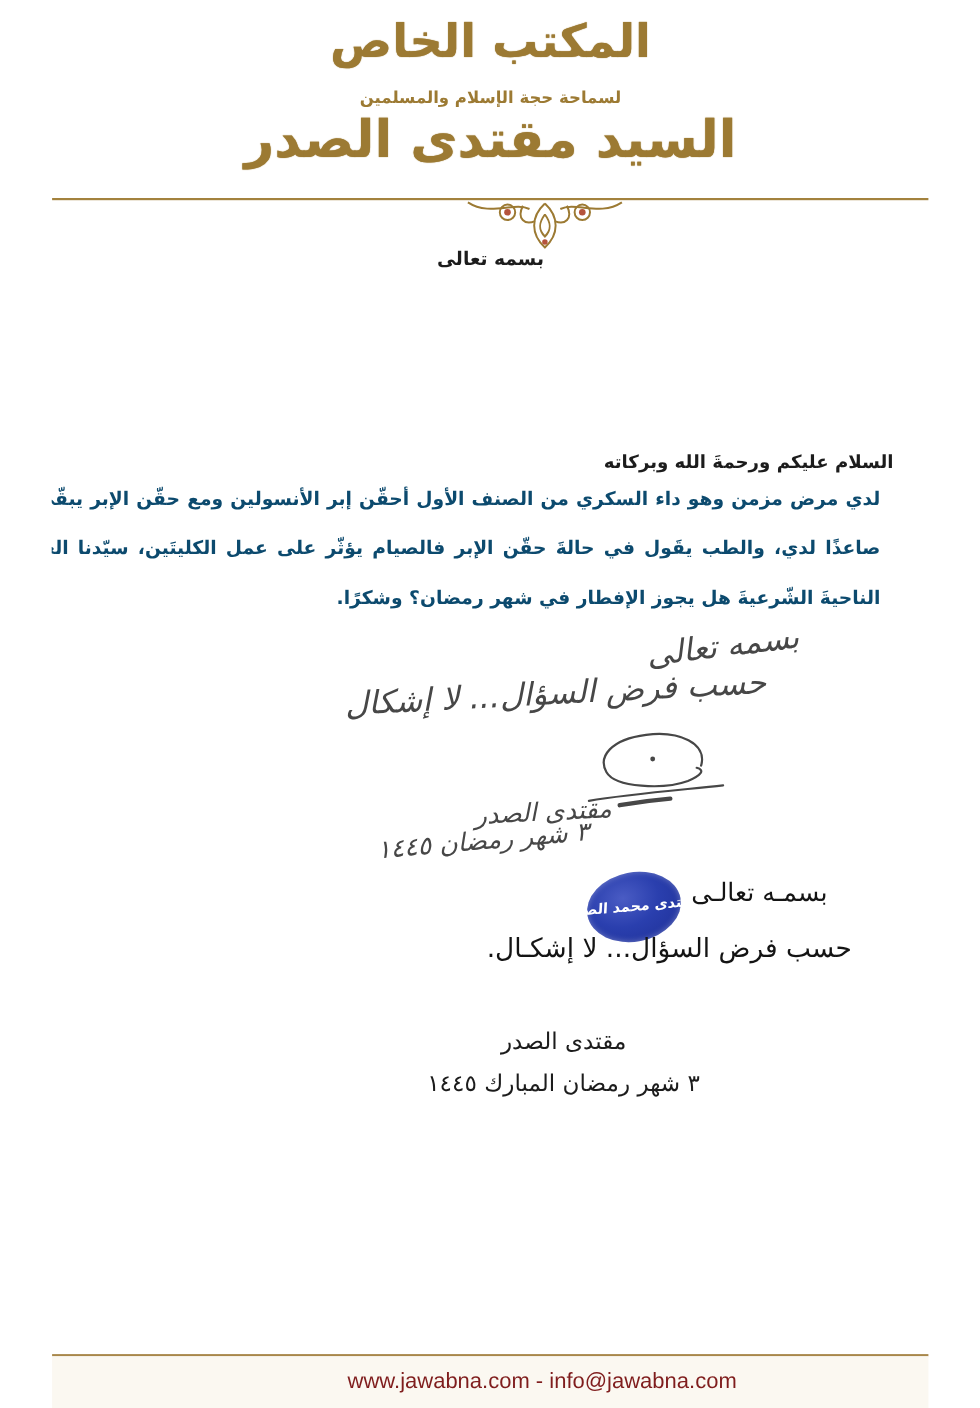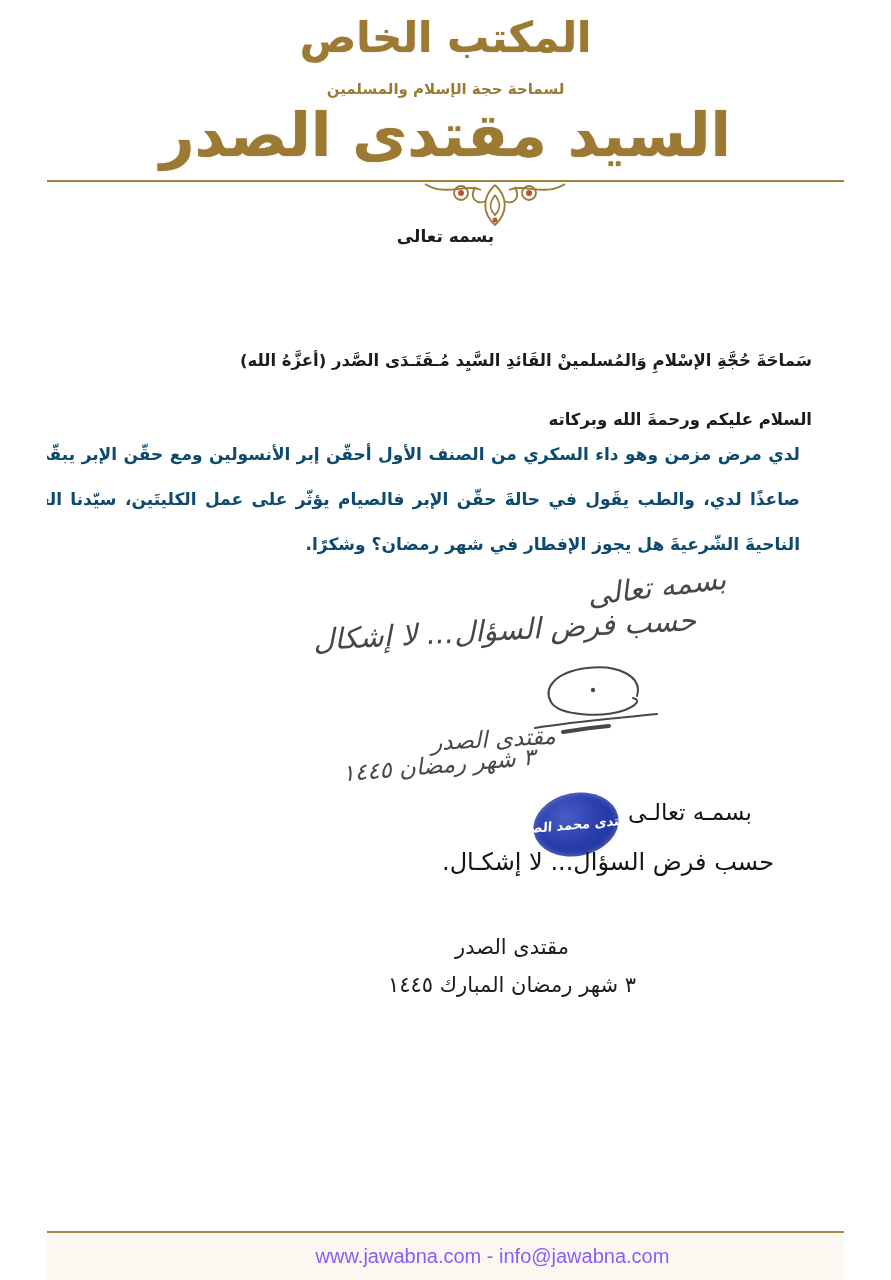--- a/index.html
+++ b/index.html
@@ -14,21 +14,21 @@
     direction: rtl;
   }
 
   
   .letterhead {
     position: absolute; top: 14px; left: 0; right: 0;
     text-align: center; color: #9c7a33;
   }
   .letterhead .lh1 { font-size: 42px; font-weight: bold; text-shadow: 0 0 1px #9c7a33; line-height: 1.15; }
   .letterhead .lh2 { font-size: 15px; font-weight: bold; letter-spacing: 1px; margin-top: 18px; line-height: 1.3; }
-  .letterhead .lh3 { font-size: 60px; font-weight: bold; text-shadow: 0 0 1px #9c7a33; line-height: 1.15; margin-top: 1px; }
+  .letterhead .lh3 { font-size: 47px; font-weight: bold; text-shadow: 0 0 1px #9c7a33; line-height: 1.15; margin-top: 1px; }
 
   .gold-rule {
     position: absolute; top: 180px; left: 0;
     width: 891px; height: 2px; background: #a3823d;
   }
   .ornament {
     position: absolute; top: 181px; left: 376px;
     width: 144px; height: 50px;
   }
 
@@ -120,21 +120,21 @@
     width: 891px; height: 2px; background: #a8874a;
   }
   .footer-strip {
     position: absolute; top: 1233px; left: 0;
     width: 891px; height: 47px; background: #fbf8f1;
     display: flex; align-items: center; justify-content: center;
   }
   .footer-strip span {
     font-family: "Liberation Sans", sans-serif;
     direction: ltr;
-    font-size: 20px; color: #8b5cf6;
+    font-size: 20px; color: #7f1d1d;
   }
 </style>
 </head>
 <body>
 
 <div class="page">
 
   <div class="letterhead">
     <div class="lh1">المكتب الخاص</div>
     <div class="lh2">لسماحة حجة الإسلام والمسلمين</div>
@@ -152,21 +152,20 @@
       <path d="M92,6 C98,18 90,24 81,20"></path>
       <path d="M72,4 C59,16 59,32 72,44 C85,32 85,16 72,4"></path>
       <path d="M72,14 C66,22 66,28 72,34 C78,28 78,22 72,14"></path>
     </g>
     <circle cx="38" cy="12" r="3" fill="#b5533c"></circle>
     <circle cx="106" cy="12" r="3" fill="#b5533c"></circle>
     <circle cx="72" cy="39" r="2.5" fill="#b5533c"></circle>
   </svg>
 
   <div class="basmala-top">بسمه تعالى</div>
-  <div class="addressee">سَماحَةَ حُجَّةِ الإسْلامِ وَالمُسلمينْ القَائدِ السَّيِد مُـقَتَـدَى الصَّدر (أعزَّهُ الله)</div>
   <div class="greeting">السلام عليكم ورحمةَ الله وبركاته</div>
   <div class="question">لدي مرض مزمن وهو داء السكري من الصنف الأول أحقّن إبر الأنسولين ومع حقّن الإبر يبقّى السكر صاعذًا لدي، والطب يقَول في حالةَ حقّن الإبر فالصيام يؤثّر على عمل الكليتَين، سيّدنا الغالي من الناحيةَ الشّرعيةَ هل يجوز الإفطار في شهر رمضان؟ وشكرًا.</div>
 
   <div class="hw hw-basmala">بسمه تعالى</div>
   <div class="hw hw-answer">حسب فرض السؤال... لا إشكال</div>
   <svg class="signature-svg" viewBox="0 0 140 82">
     <g fill="none" stroke="#474747" stroke-width="2" stroke-linecap="round">
       <path d="M112,34 C118,14 92,2 62,6 C30,10 18,26 26,40 C34,54 78,56 100,48 C112,43 116,38 108,36"></path>
       <circle cx="68" cy="28" r="2.2" fill="#474747" stroke="none"></circle>
       <path d="M10,66 C45,60 95,56 132,52"></path>

